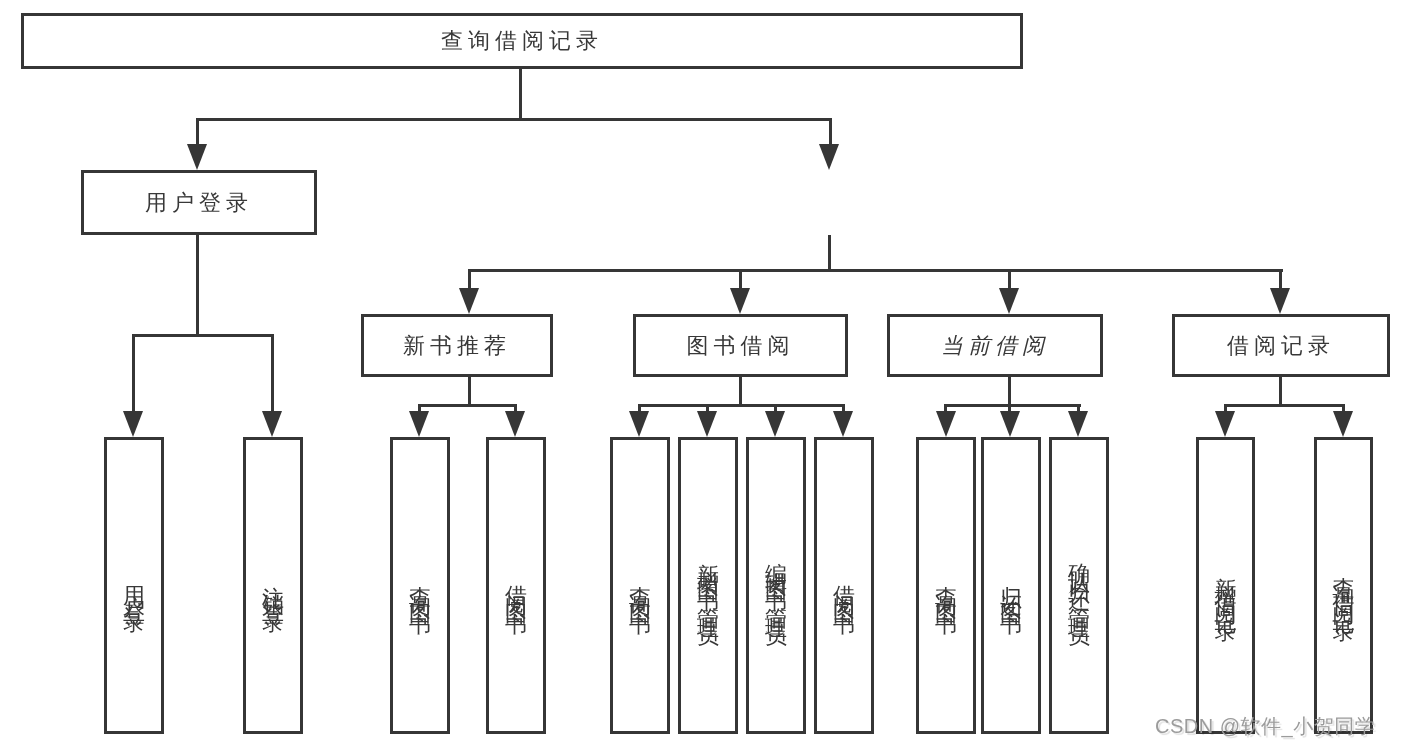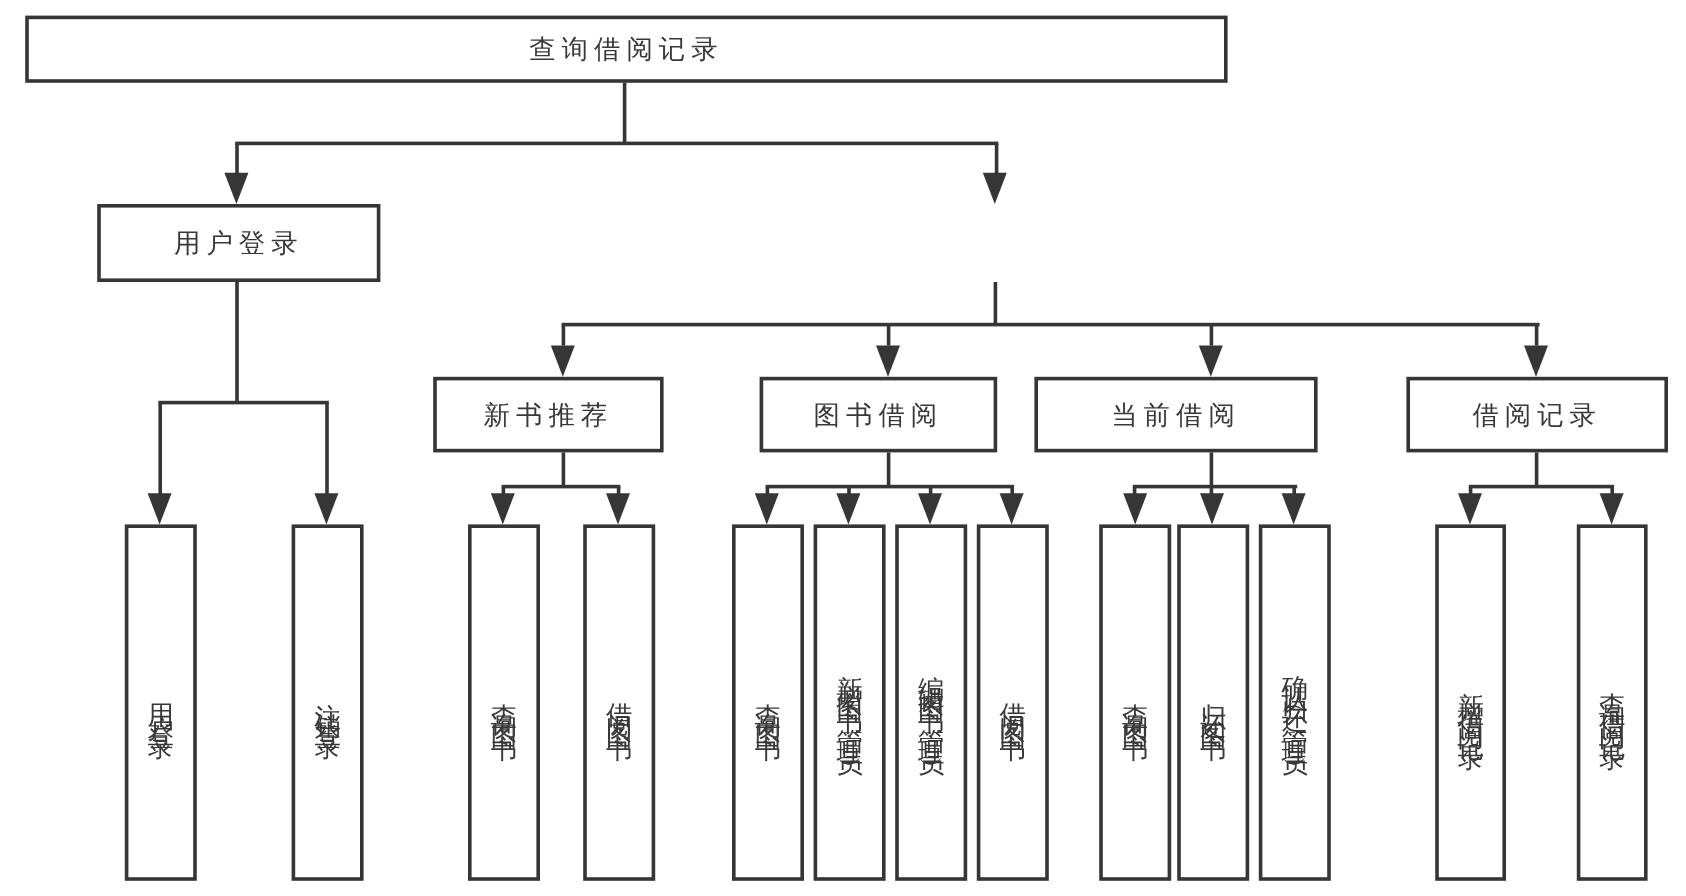--- a/index.html
+++ b/index.html
@@ -61,24 +61,24 @@
     <span>查询借阅记录</span>
   </div>
 
   <div class="box" style="left:81px;top:170px;width:236px;height:65px;">
     <span>用户登录</span>
   </div>
 
   <div class="box" style="left:361px;top:314px;width:192px;height:63px;">
     <span>新书推荐</span>
   </div>
-  <div class="box" style="left:633px;top:314px;width:198px;height:63px;">
+  <div class="box" style="left:633px;top:314px;width:215px;height:63px;">
     <span>图书借阅</span>
   </div>
-  <div class="box" style="left:862px;top:314px;width:236px;height:63px;">
+  <div class="box" style="left:887px;top:314px;width:216px;height:63px;font-style:italic;">
     <span>当前借阅</span>
   </div>
   <div class="box" style="left:1172px;top:314px;width:218px;height:63px;">
     <span>借阅记录</span>
   </div>
 
   <div class="vbox" style="left:104px;top:437px;width:60px;height:297px;">
     <span class="vt">用户登录</span>
   </div>
   <div class="vbox" style="left:243px;top:437px;width:60px;height:297px;">
@@ -174,14 +174,15 @@
   <div class="ar" style="left:1000px;top:411px;"></div>
   <div class="ar" style="left:1068px;top:411px;"></div>
 
   <div class="vl" style="left:1279px;top:377px;width:3px;height:29px;"></div>
   <div class="hl" style="left:1224px;top:404px;width:121px;height:3px;"></div>
   <div class="vl" style="left:1224px;top:406px;width:3px;height:7px;"></div>
   <div class="vl" style="left:1342px;top:406px;width:3px;height:7px;"></div>
   <div class="ar" style="left:1215px;top:411px;"></div>
   <div class="ar" style="left:1333px;top:411px;"></div>
 
+  <div id="watermark">CSDN @软件_小贺同学</div>
 
 </div>
 
 </body></html>

